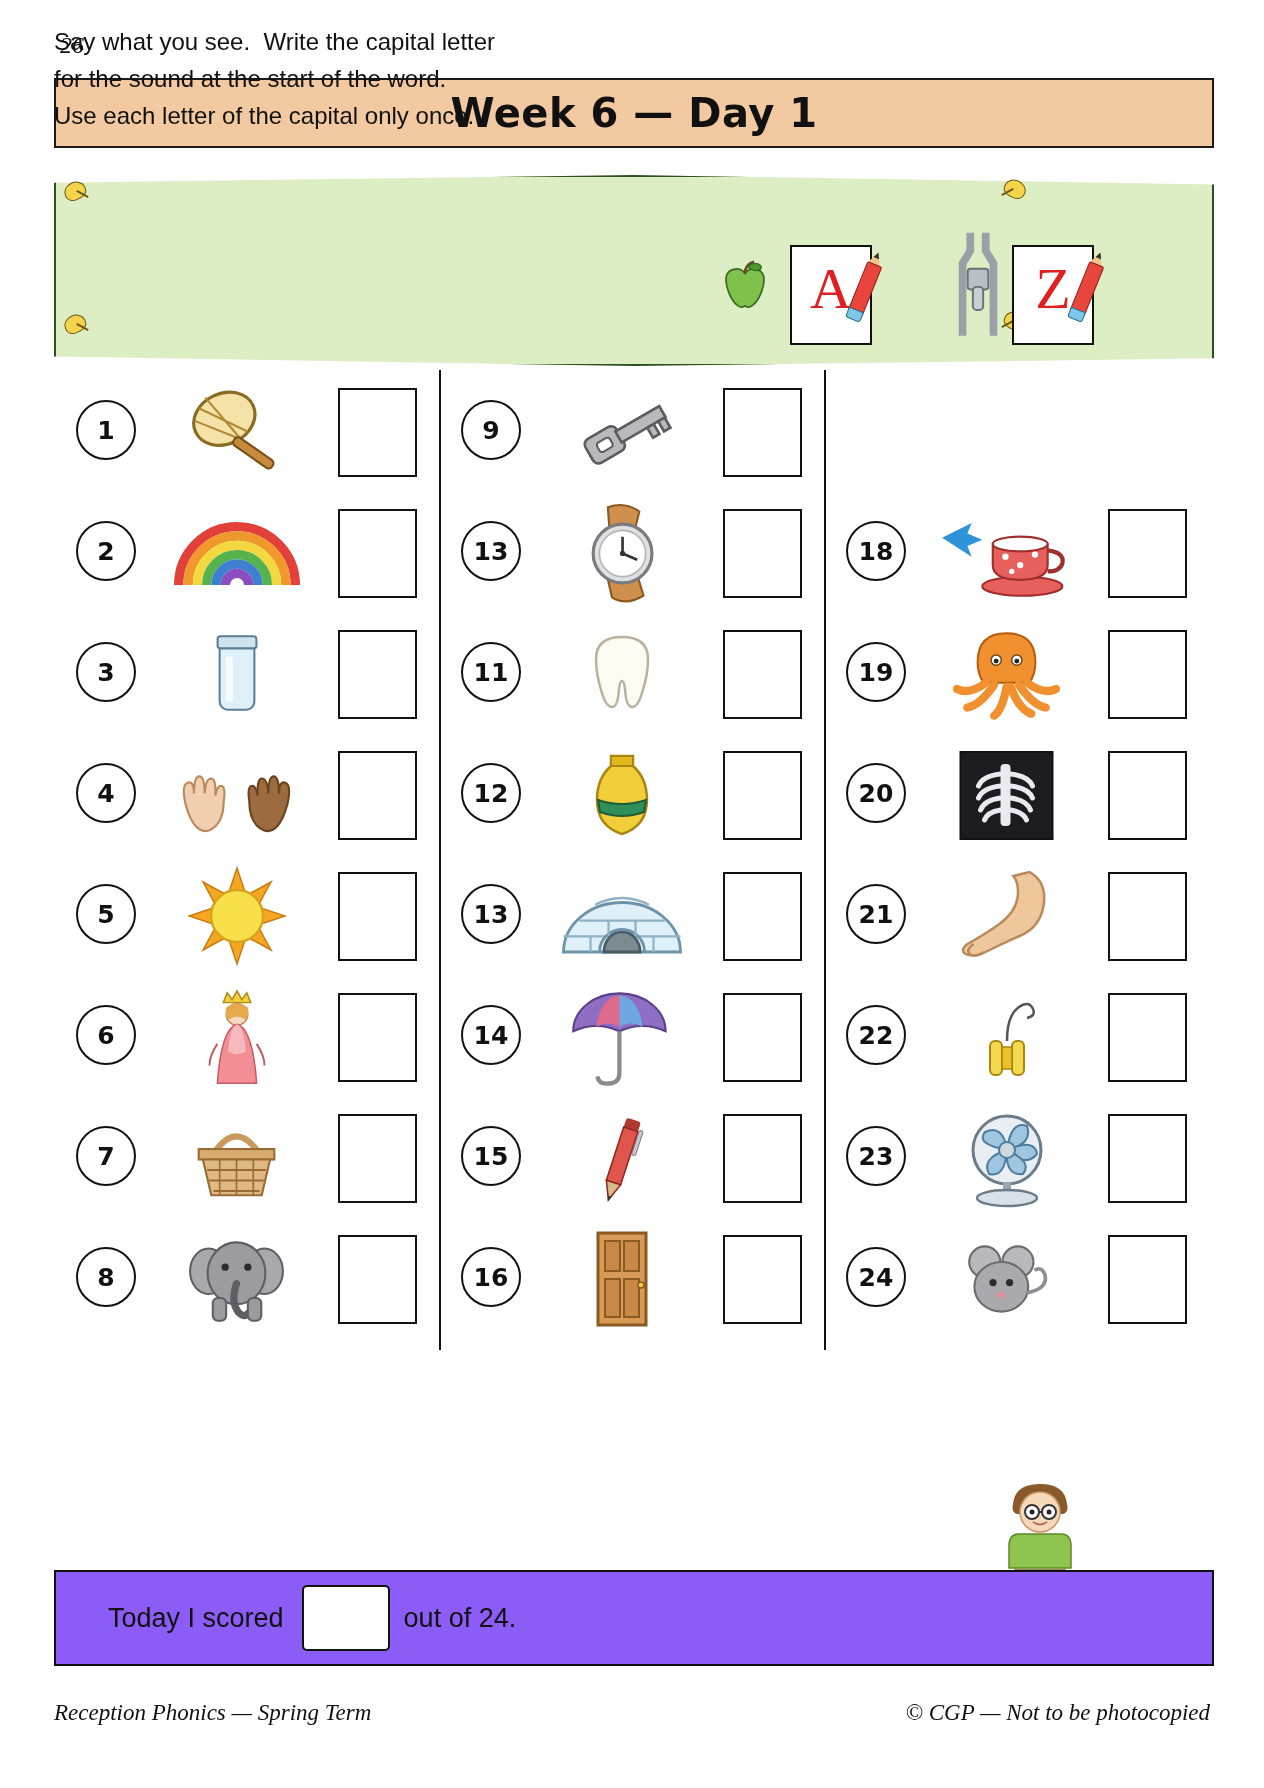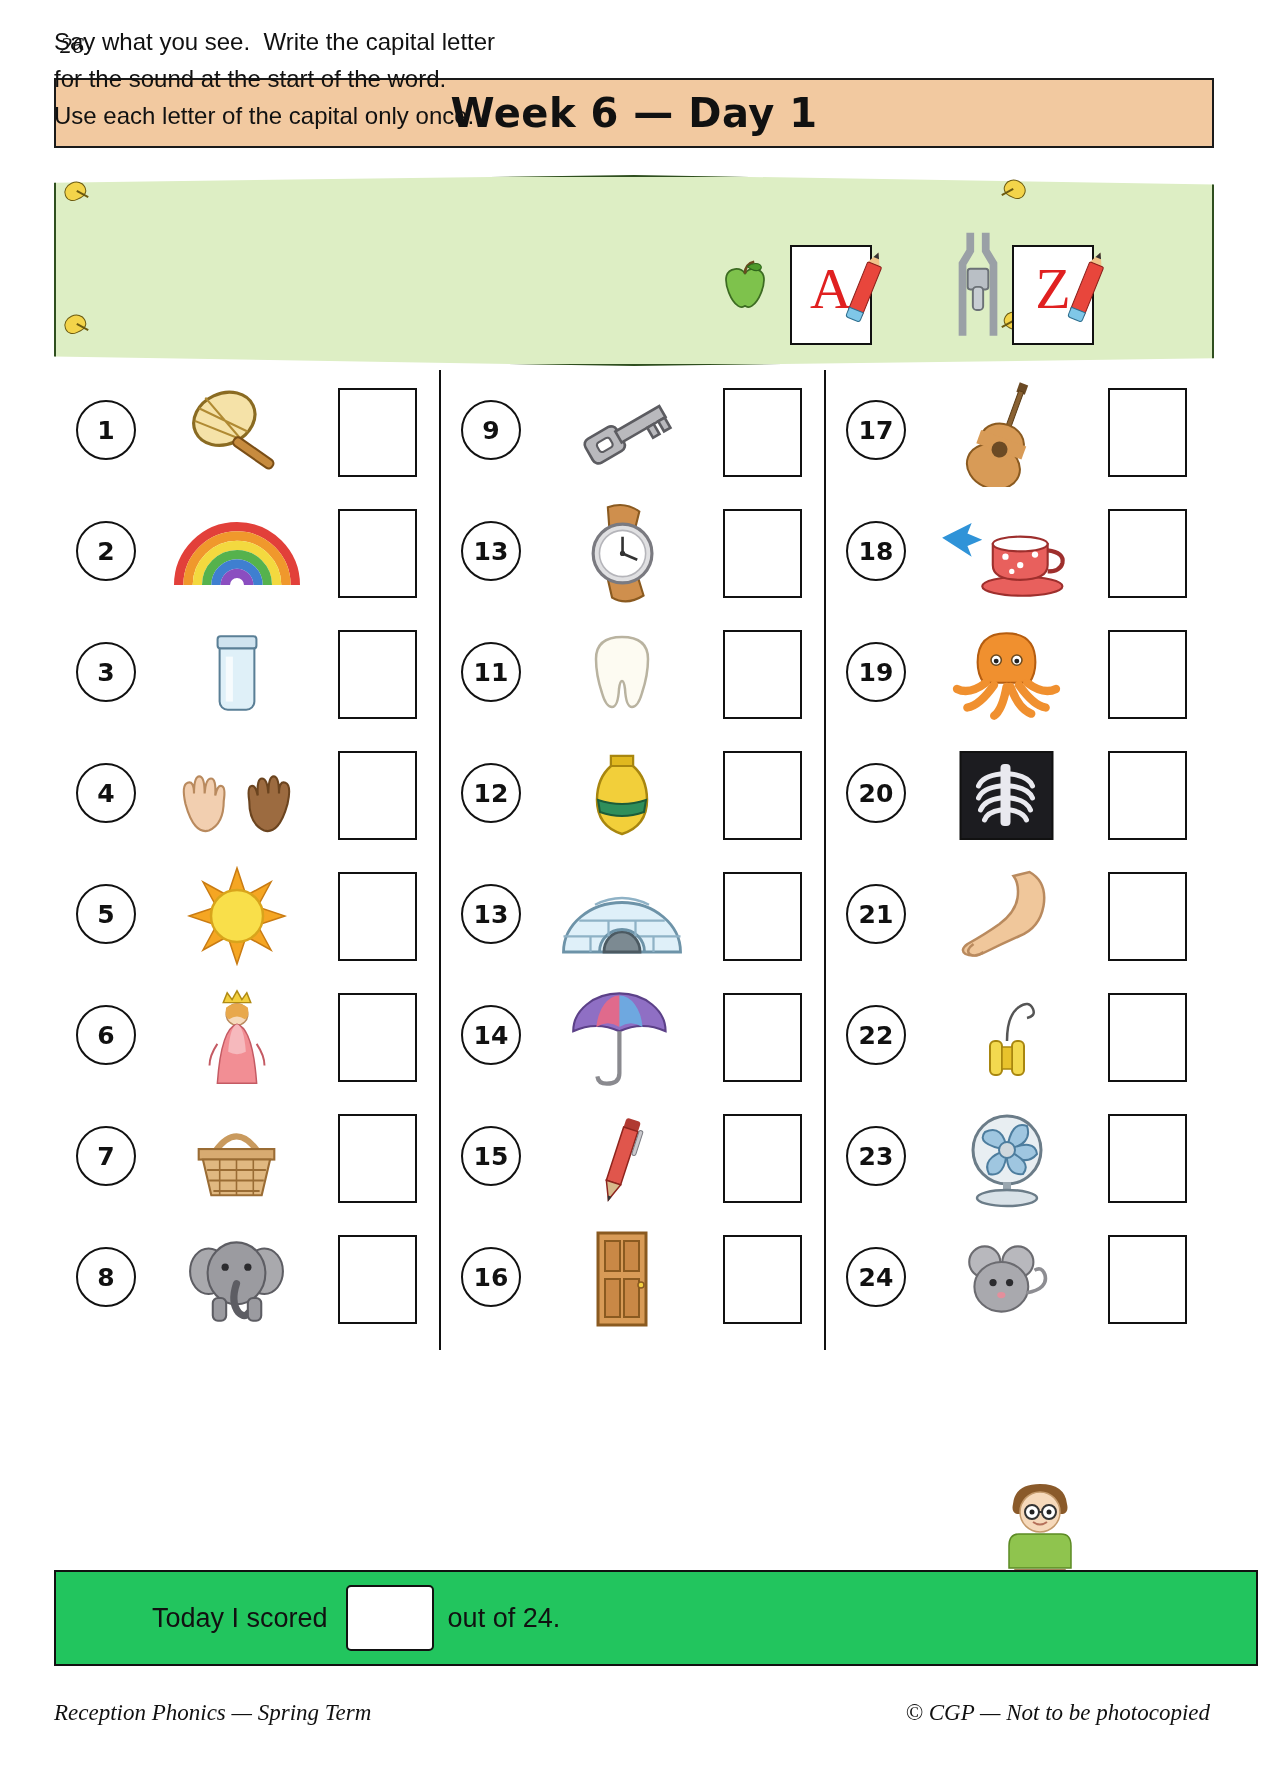--- a/index.html
+++ b/index.html
@@ -202,25 +202,24 @@
     background: #fff;
   }
 
   
   .score-banner {
     position: absolute;
     left: 54px;
     top: 1570px;
     width: 1156px;
     height: 92px;
-    background: #22c55e;
+    background: #8b5cf6;
     border: 2px solid #111;
     display: flex;
     align-items: center;
-    padding-left: 44px;
   }
   .score-text {
     font-size: 27px;
     color: #111;
     font-family: "Liberation Sans", sans-serif;
   }
   .score-text.left { margin-left: 52px; }
   .score-text.right { margin-left: 14px; }
   .score-box {
     margin-left: 18px;
@@ -558,36 +557,20 @@
             <rect x="32" y="50" width="15" height="38" fill="#c98846" stroke="#8a5a20" stroke-width="2"></rect>
             <circle cx="49" cy="56" r="3" fill="#f3d03f" stroke="#8a5a20" stroke-width="1.5"></circle>
           </svg>
         </div>
         <div class="answer-box"></div>
       </div>
     </div>
 
     <div class="col c3">
 
-      <div class="row" style="top:0px">
-        <div class="num-circle">17</div>
-        <div class="pic">
-          <svg viewBox="0 0 110 110" width="120" height="110">
-            <g transform="rotate(20 55 55)">
-              <rect x="50" y="4" width="9" height="10" fill="#6b4a24"></rect>
-              <rect x="52" y="12" width="5" height="40" fill="#8a6233" stroke="#5a3c16" stroke-width="1"></rect>
-              <ellipse cx="54" cy="66" rx="22" ry="18" fill="#d89b57" stroke="#8a5a20" stroke-width="2"></ellipse>
-              <ellipse cx="54" cy="92" rx="27" ry="22" fill="#d89b57" stroke="#8a5a20" stroke-width="2"></ellipse>
-              <rect x="30" y="62" width="48" height="14" fill="#d89b57"></rect>
-              <circle cx="54" cy="74" r="8" fill="#6b4a24"></circle>
-            </g>
-          </svg>
-        </div>
-        <div class="answer-box"></div>
-      </div>
 
       <div class="row" style="top:121px">
         <div class="num-circle">18</div>
         <div class="pic">
           <svg viewBox="0 0 130 90" width="145" height="95">
             <path d="M4 30 l28 -14 l-4 10 l14 6 l-14 6 l4 10z" fill="#2f93d8"></path>
             <ellipse cx="80" cy="76" rx="38" ry="9" fill="#e8605d" stroke="#9e2f2d" stroke-width="2"></ellipse>
             <path d="M52 36 h52 v20 q0 14 -26 14 q-26 0 -26 -14z" fill="#e8605d" stroke="#9e2f2d" stroke-width="2"></path>
             <ellipse cx="78" cy="36" rx="26" ry="7" fill="#fff" stroke="#9e2f2d" stroke-width="2"></ellipse>
             <path d="M104 42 q16 2 14 12 q-2 8 -14 8" fill="none" stroke="#9e2f2d" stroke-width="4"></path>

